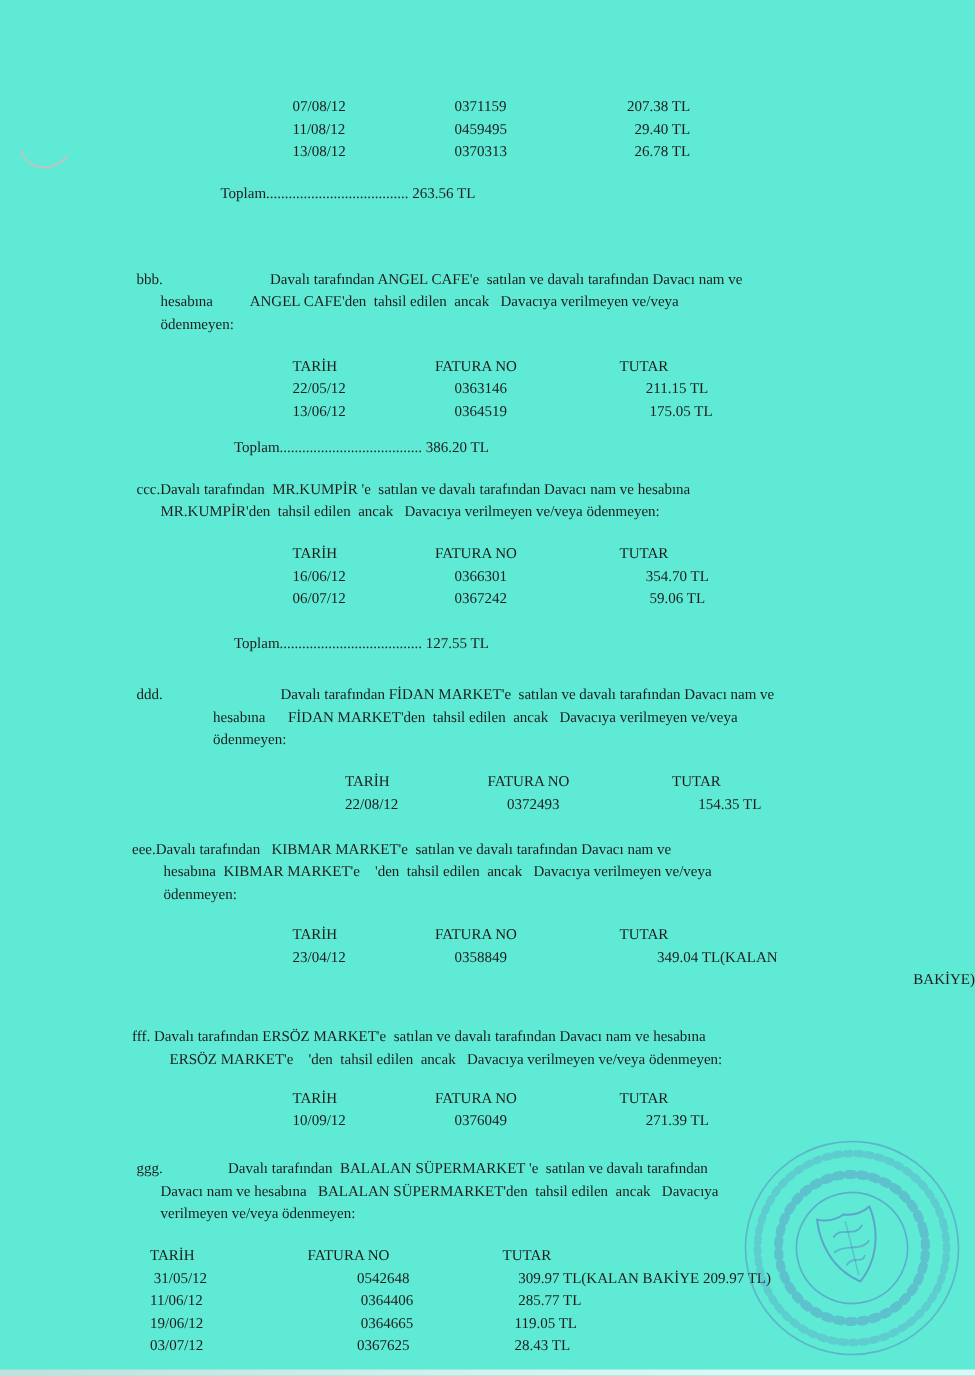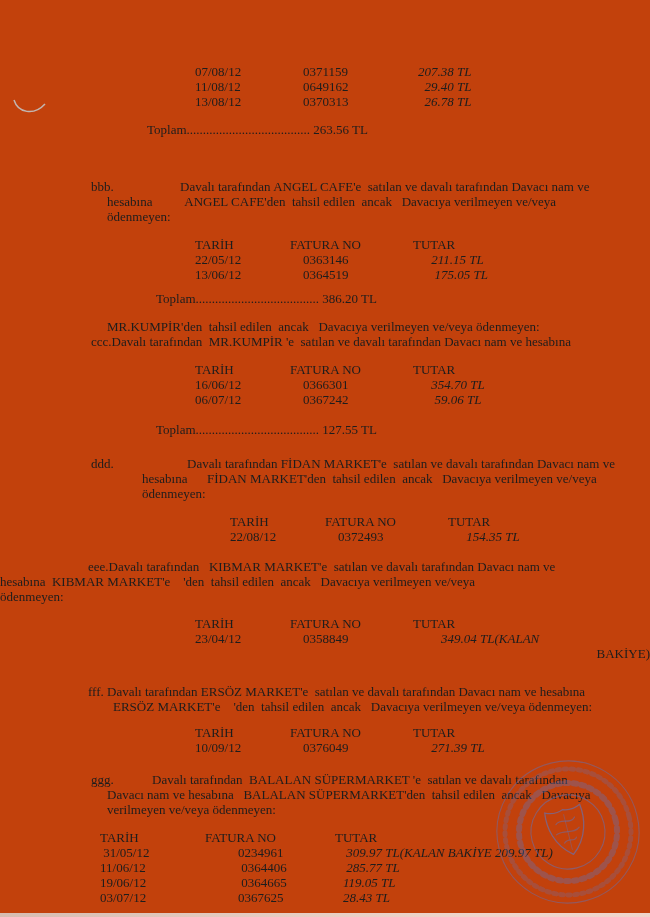--- a/index.html
+++ b/index.html
@@ -1,49 +1,49 @@
 <!DOCTYPE html>
 <html><head>
 <meta charset="utf-8">
 <style>
   html,body{margin:0;padding:0;}
   body{background:#ffffff;}
   .page{
     position:relative;
     width:650px;height:917px;
-    background:#c2410c;
+    background:#5eead4;
     font-family:"Liberation Serif", serif;
-    font-size:13px;
+    font-size:10px;
     line-height:15px;
     color:#1d1d1d;
     overflow:hidden;
   }
   .line{white-space:pre;}
   .para{position:relative;}
   .para .label{position:absolute;left:91px;top:0;white-space:pre;}
 
   
   .sec-bbb .l0{padding-left:180px}
   .sec-bbb .l1{padding-left:107px}
   .sec-ccc .l0{padding-left:91px}
   .sec-ccc .l1{padding-left:107px}
   .sec-ddd .l0{padding-left:152px}
   .sec-ddd .l1{padding-left:107px}
   .sec-eee .l0{padding-left:88px}
-  .sec-eee .l1{}
+  .sec-eee .l1{padding-left:109px}
   .sec-fff .l0{padding-left:88px}
   .sec-fff .l1{padding-left:113px}
   .sec-ggg .l0{padding-left:152px}
   .sec-ggg .l1{padding-left:107px}
 
   
   .tbl{display:grid;grid-template-columns:95px 123px auto;margin-left:195px;}
   .tbl .c{white-space:pre;}
   .tbl .c2{padding-left:13px;}
-  .tbl .c3{padding-left:15px;font-style:italic;}
+  .tbl .c3{padding-left:15px;}
   .tbl .h{padding-left:0;}
   .tbl-top{padding-top:64px;}
   .tbl-top .c3{padding-left:5px;}
   .tbl-g{margin-left:100px;grid-template-columns:105px 130px auto;}
   .tbl-g .c2{padding-left:33px;}
   .tbl-g .c3{padding-left:8px;}
   .tbl-g .h{padding-left:0;}
 
   
   .toplam{white-space:pre;}
@@ -79,21 +79,21 @@
 
   <svg class="pen-mark" width="36" height="20" viewBox="0 0 36 20">
     <path d="M2,3 C6,16 22,19 33,7" stroke="#c2c2c2" stroke-width="1.5" fill="none" opacity="0.9"></path>
   </svg>
 
   <div class="tbl tbl-top">
     <div class="c c1">07/08/12</div>
     <div class="c c2">0371159</div>
     <div class="c c3">207.38 TL</div>
     <div class="c c1">11/08/12</div>
-    <div class="c c2">0649162</div>
+    <div class="c c2">0459495</div>
     <div class="c c3">  29.40 TL</div>
     <div class="c c1">13/08/12</div>
     <div class="c c2">0370313</div>
     <div class="c c3">  26.78 TL</div>
   </div>
   <div class="toplam tp-1"><span>Toplam</span><span>......................................</span><span> 263.56 TL</span></div>
 
   <section class="para sec-bbb">
     <span class="label">bbb.</span>
     <div class="line l0">Davalı tarafından ANGEL CAFE'e  satılan ve davalı tarafından Davacı nam ve</div>
@@ -107,22 +107,22 @@
       <div class="c c2">0363146</div>
       <div class="c c3"> 211.15 TL</div>
       <div class="c c1">13/06/12</div>
       <div class="c c2">0364519</div>
       <div class="c c3">  175.05 TL</div>
     </div>
     <div class="toplam tp-2"><span>Toplam</span><span>......................................</span><span> 386.20 TL</span></div>
   </section>
 
   <section class="para sec-ccc">
+    <div class="line l0">ccc.Davalı tarafından  MR.KUMPİR 'e  satılan ve davalı tarafından Davacı nam ve hesabına</div>
     <div class="line l1">MR.KUMPİR'den  tahsil edilen  ancak   Davacıya verilmeyen ve/veya ödenmeyen:</div>
-    <div class="line l0">ccc.Davalı tarafından  MR.KUMPİR 'e  satılan ve davalı tarafından Davacı nam ve hesabına</div>
     <div class="tbl">
       <div class="c h">TARİH</div>
       <div class="c h">FATURA NO</div>
       <div class="c h">TUTAR</div>
       <div class="c c1">16/06/12</div>
       <div class="c c2">0366301</div>
       <div class="c c3"> 354.70 TL</div>
       <div class="c c1">06/07/12</div>
       <div class="c c2">0367242</div>
       <div class="c c3">  59.06 TL</div>
@@ -176,21 +176,21 @@
   <section class="para sec-ggg">
     <span class="label">ggg.</span>
     <div class="line l0">Davalı tarafından  BALALAN SÜPERMARKET 'e  satılan ve davalı tarafından</div>
     <div class="line l1">Davacı nam ve hesabına   BALALAN SÜPERMARKET'den  tahsil edilen  ancak   Davacıya</div>
     <div class="line l1">verilmeyen ve/veya ödenmeyen:</div>
     <div class="tbl tbl-g">
       <div class="c h">TARİH</div>
       <div class="c h">FATURA NO</div>
       <div class="c h">TUTAR</div>
       <div class="c c1"> 31/05/12</div>
-      <div class="c c2">0234961</div>
+      <div class="c c2">0542648</div>
       <div class="c c3"> 309.97 TL(KALAN BAKİYE 209.97 TL)</div>
       <div class="c c1">11/06/12</div>
       <div class="c c2"> 0364406</div>
       <div class="c c3"> 285.77 TL</div>
       <div class="c c1">19/06/12</div>
       <div class="c c2"> 0364665</div>
       <div class="c c3">119.05 TL</div>
       <div class="c c1">03/07/12</div>
       <div class="c c2">0367625</div>
       <div class="c c3">28.43 TL</div>

